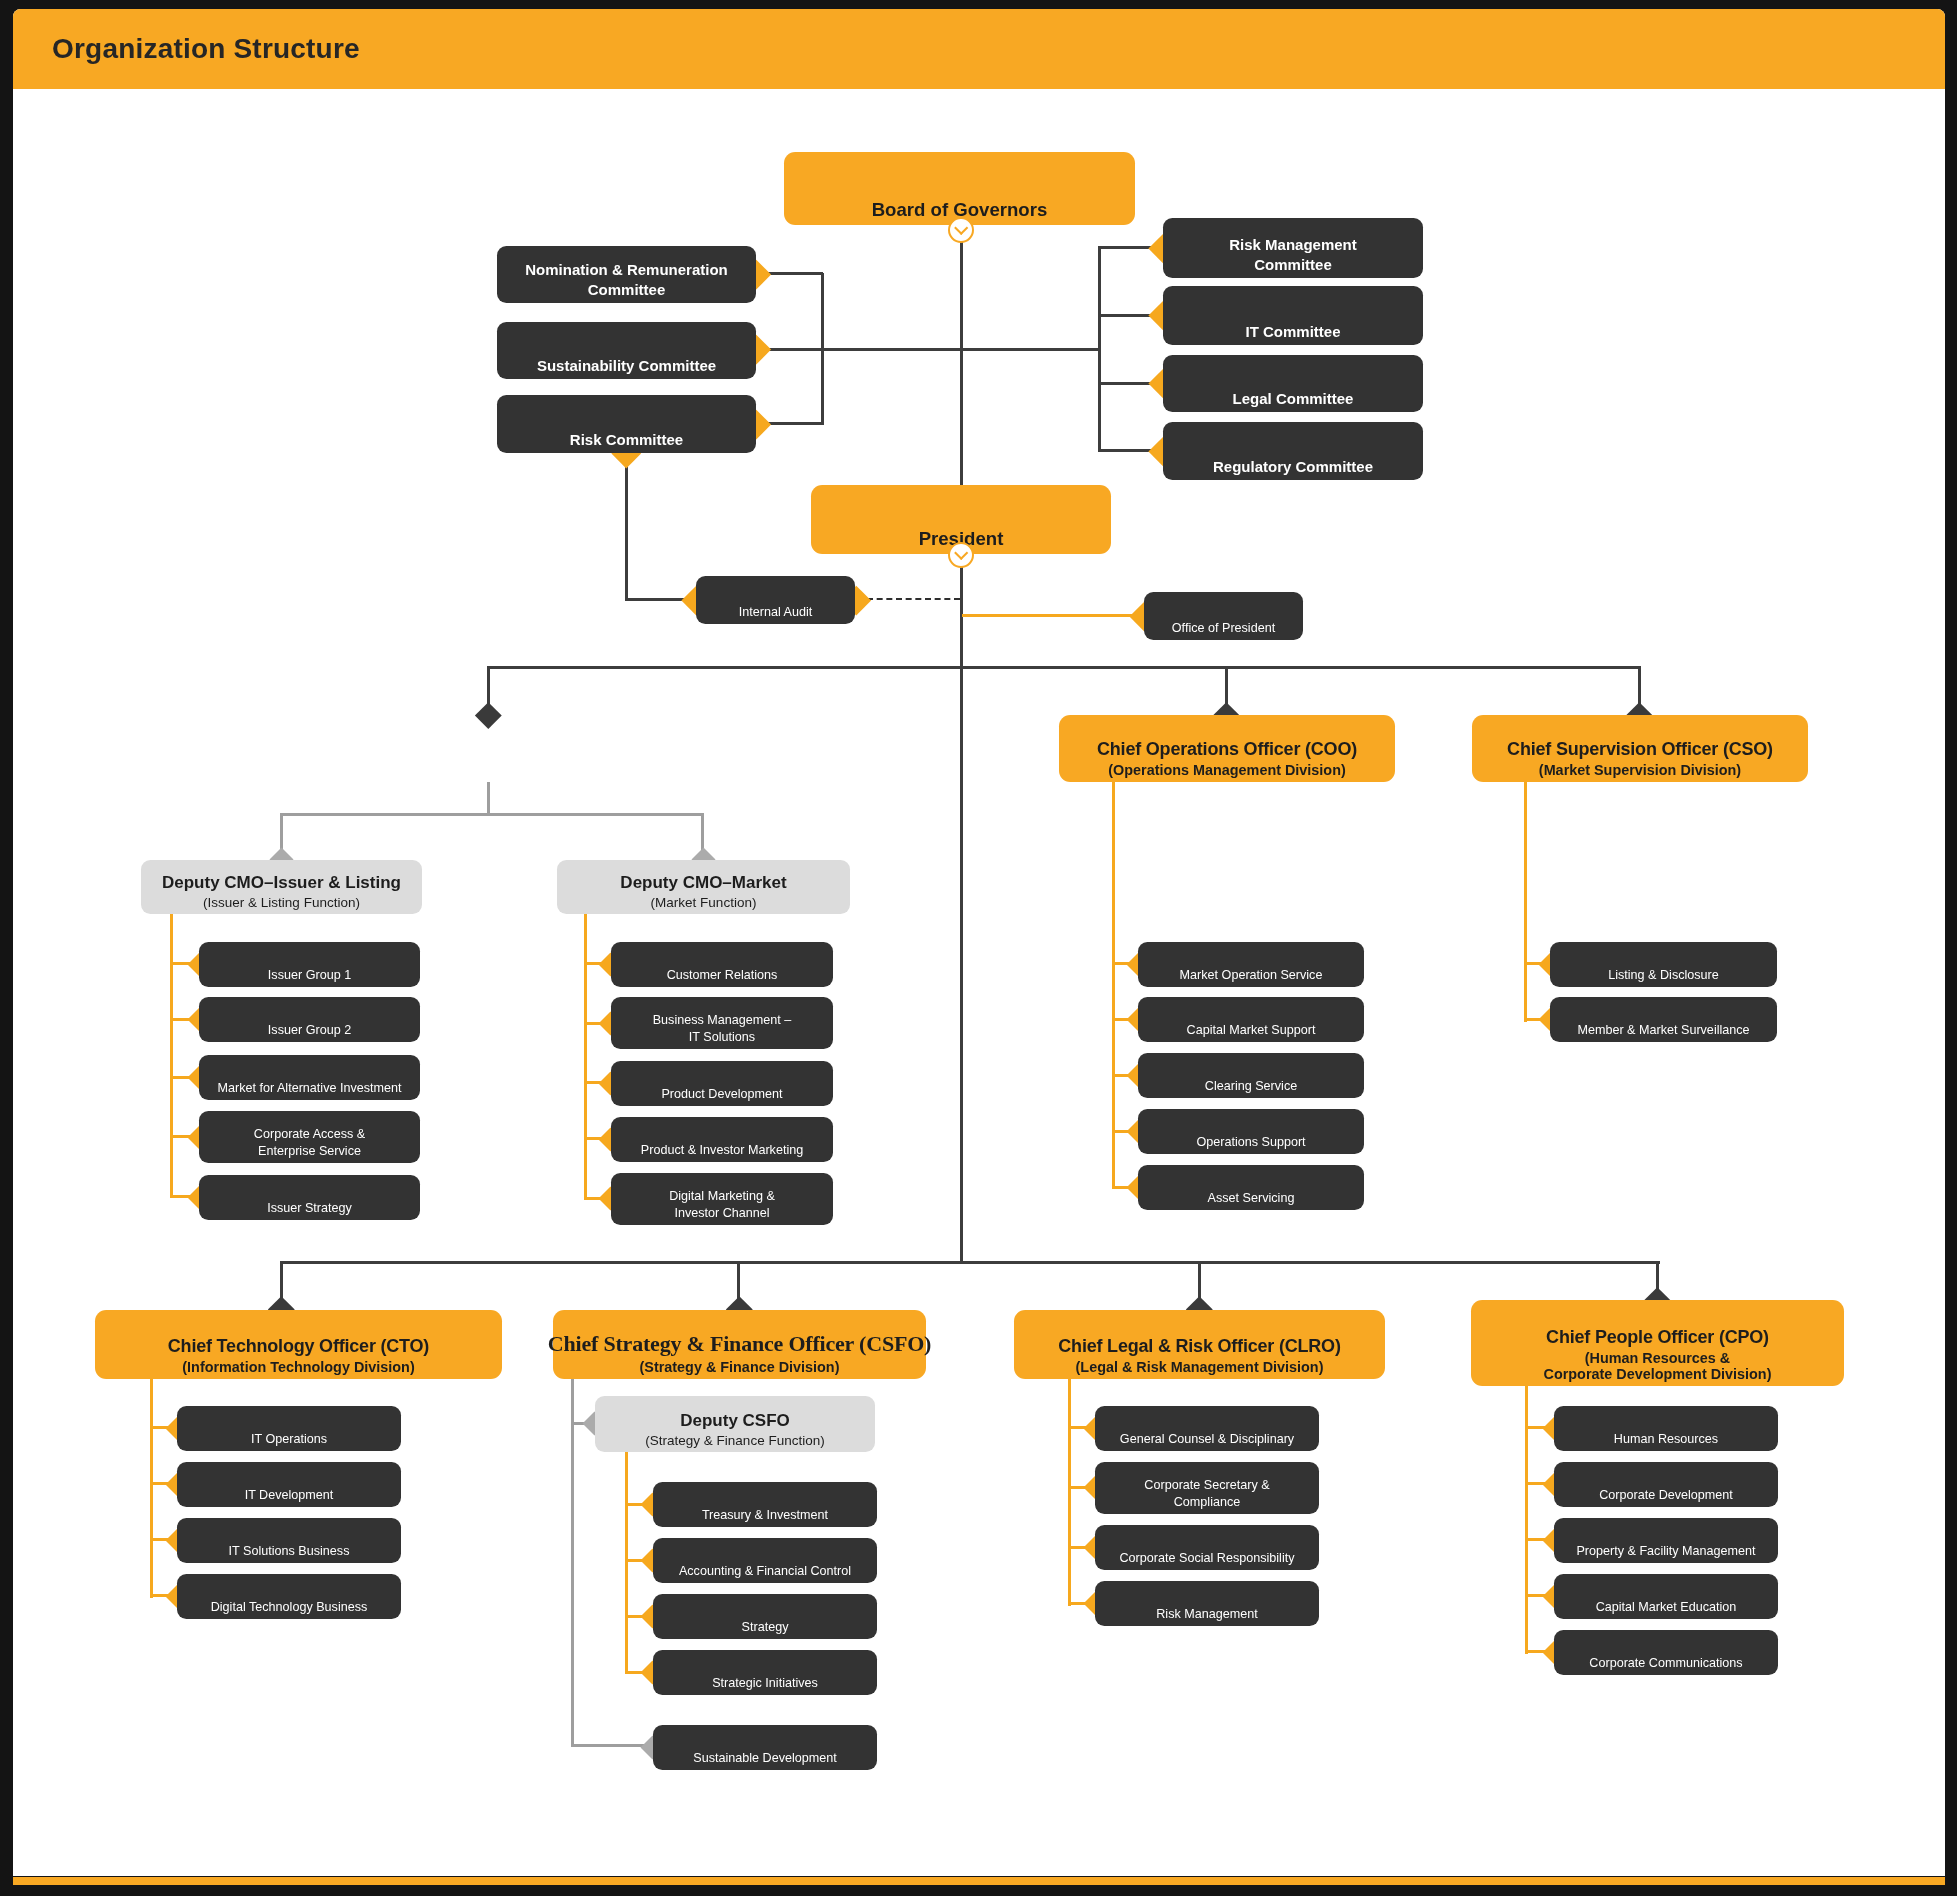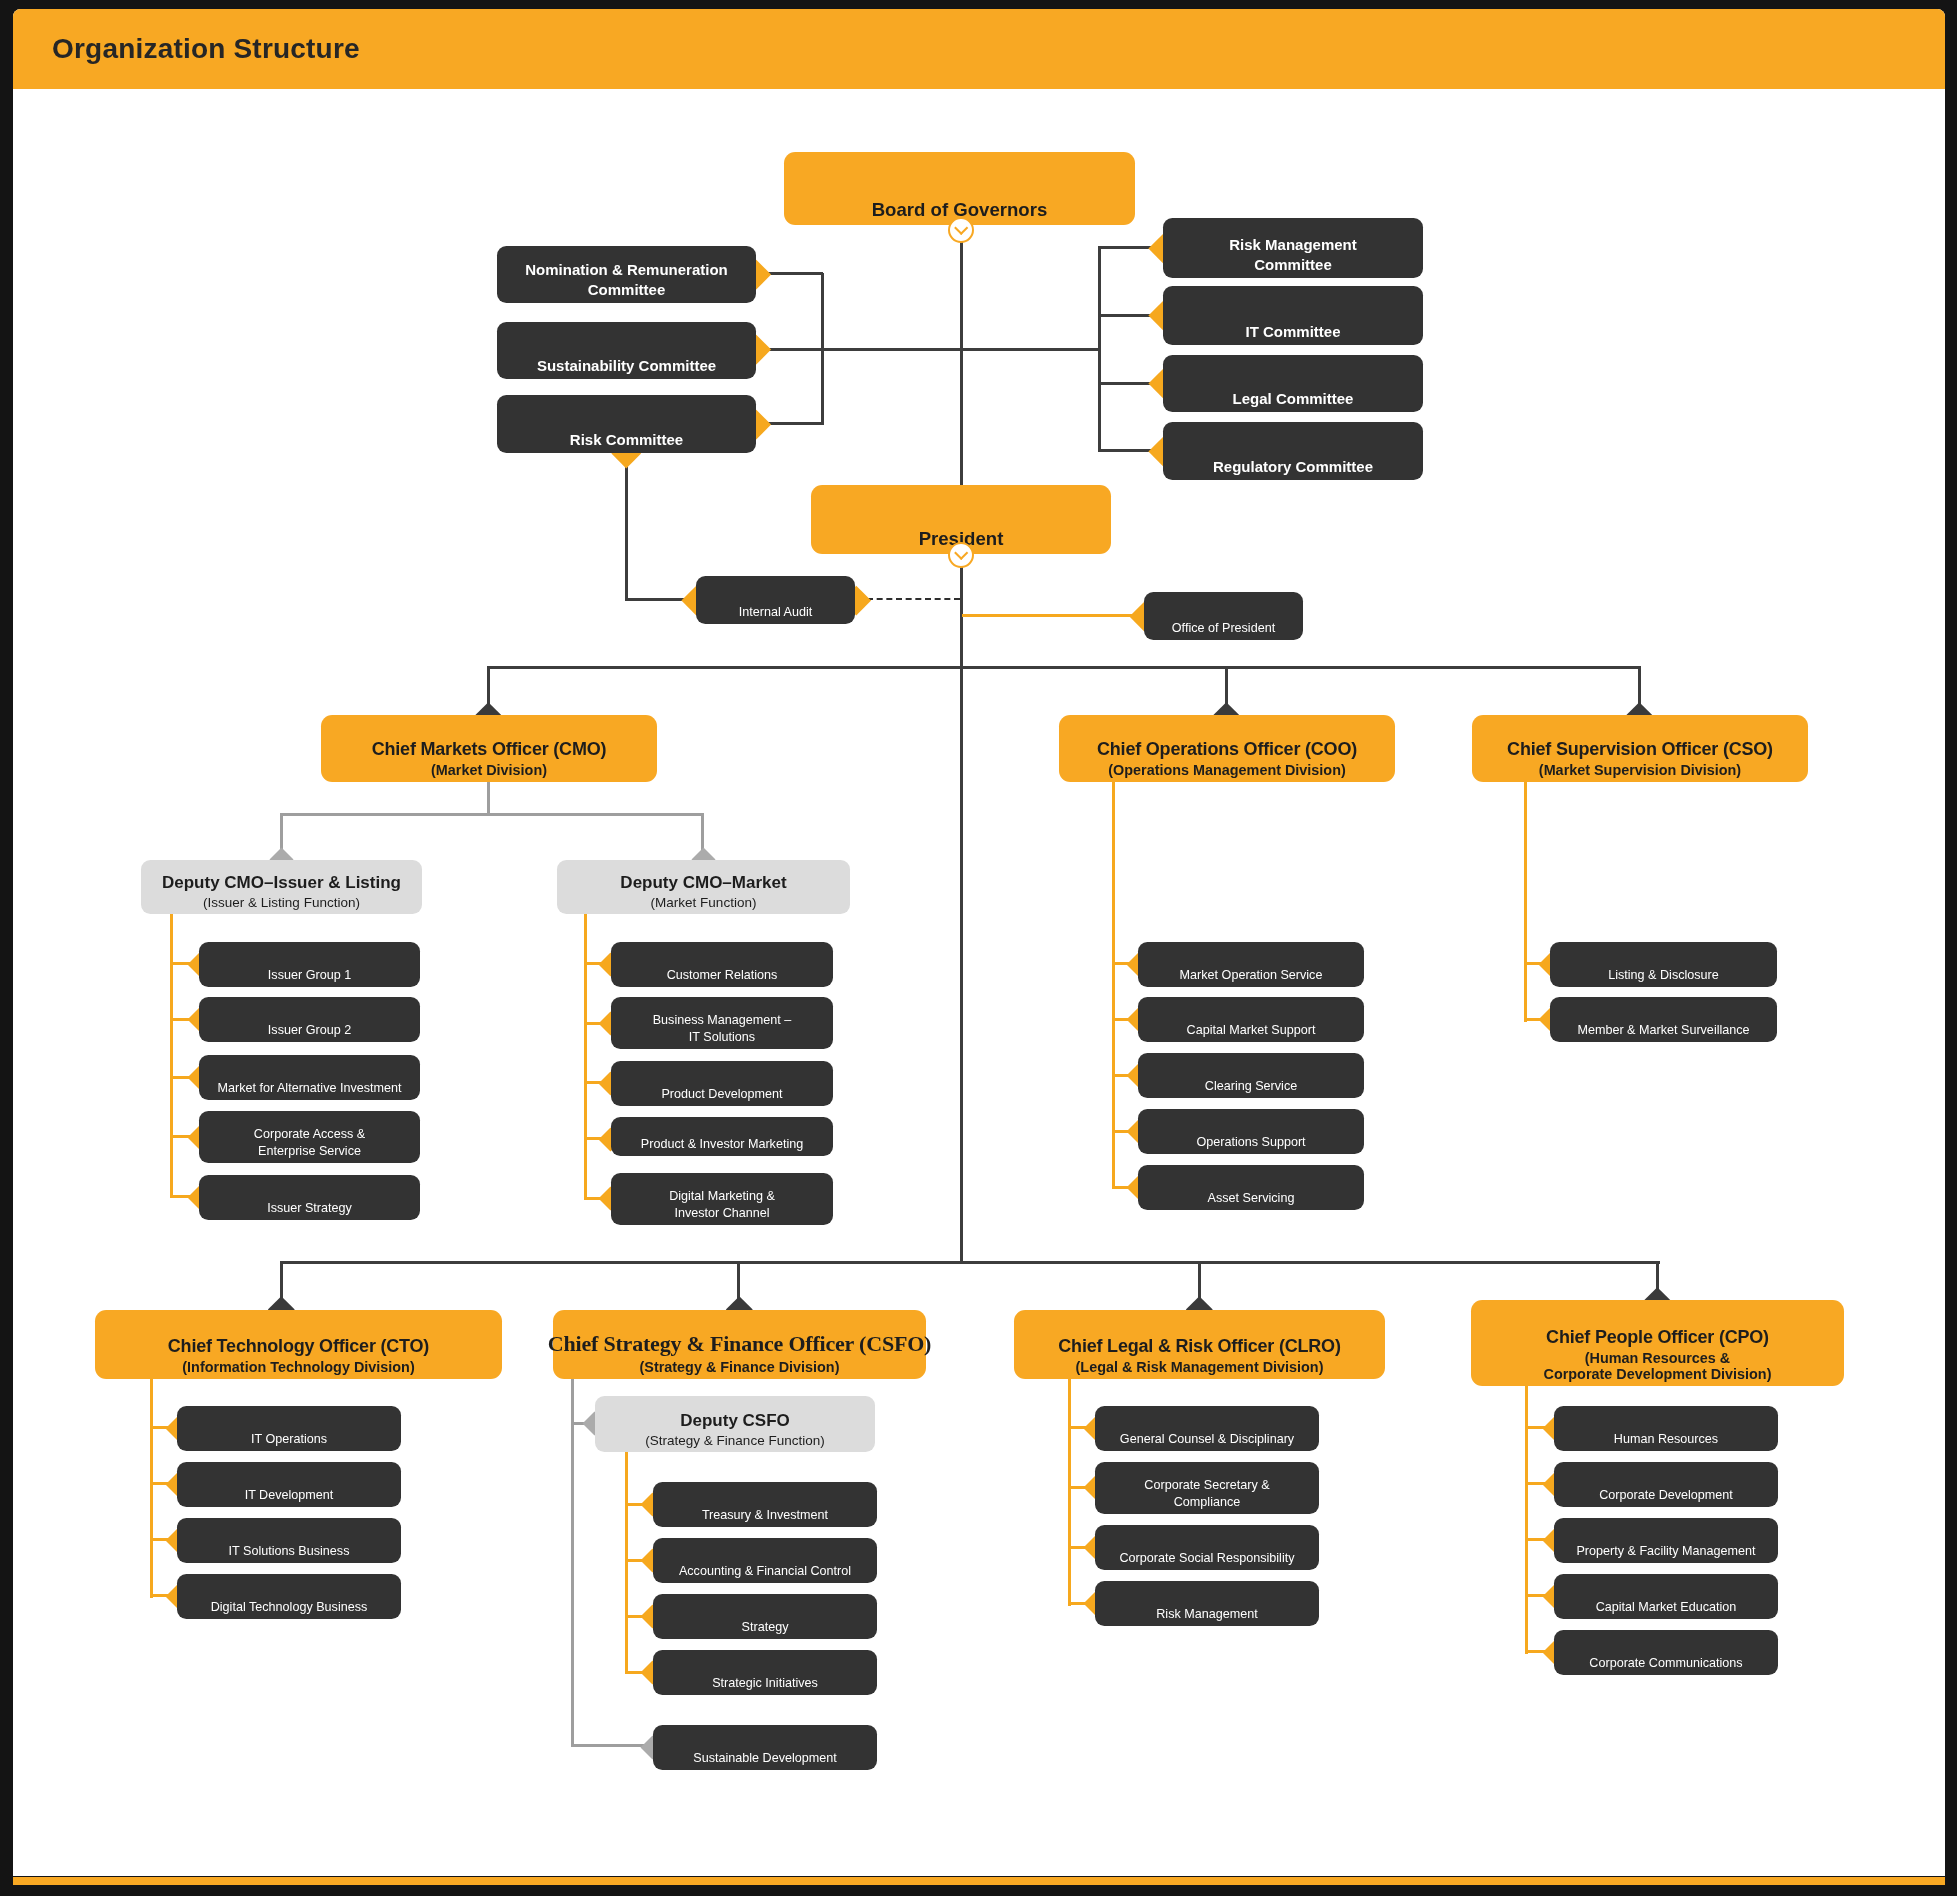--- a/index.html
+++ b/index.html
@@ -217,24 +217,20 @@
     <i class="chev"></i>
   </div>
 
   <div class="bx dk kid" style="left:696px;top:576px;width:159px;height:48px">
     <span>Internal Audit</span>
   </div>
   <div class="bx dk kid" style="left:1144px;top:592px;width:159px;height:48px">
     <span>Office of President</span>
   </div>
 
-  <div class="bx or chief" style="left:321px;top:715px;width:336px;height:67px">
-    <span class="l1">Chief Markets Officer (CMO)</span>
-    <span class="l2">(Market Division)</span>
-  </div>
   <div class="bx or chief" style="left:1059px;top:715px;width:336px;height:67px">
     <span class="l1">Chief Operations Officer (COO)</span>
     <span class="l2">(Operations Management Division)</span>
   </div>
   <div class="bx or chief" style="left:1472px;top:715px;width:336px;height:67px">
     <span class="l1">Chief Supervision Officer (CSO)</span>
     <span class="l2">(Market Supervision Division)</span>
   </div>
 
   <div class="bx gy dep" style="left:141px;top:860px;width:281px;height:54px">
@@ -266,21 +262,21 @@
   <div class="bx dk kid" style="left:611px;top:942px;width:222px;height:45px">
       <span>Customer Relations</span>
     </div>
   <div class="bx dk kid" style="left:611px;top:997px;width:222px;height:52px">
     <span>Business Management –</span>
     <span>IT Solutions</span>
   </div>
   <div class="bx dk kid" style="left:611px;top:1061px;width:222px;height:45px">
       <span>Product Development</span>
     </div>
-  <div class="bx dk kid" style="left:611px;top:1117px;width:222px;height:39px">
+  <div class="bx dk kid" style="left:611px;top:1117px;width:222px;height:45px">
       <span>Product &amp; Investor Marketing</span>
     </div>
   <div class="bx dk kid" style="left:611px;top:1173px;width:222px;height:52px">
     <span>Digital Marketing &amp;</span>
     <span>Investor Channel</span>
   </div>
 
   <div class="bx dk kid" style="left:1138px;top:942px;width:226px;height:45px">
       <span>Market Operation Service</span>
     </div>

